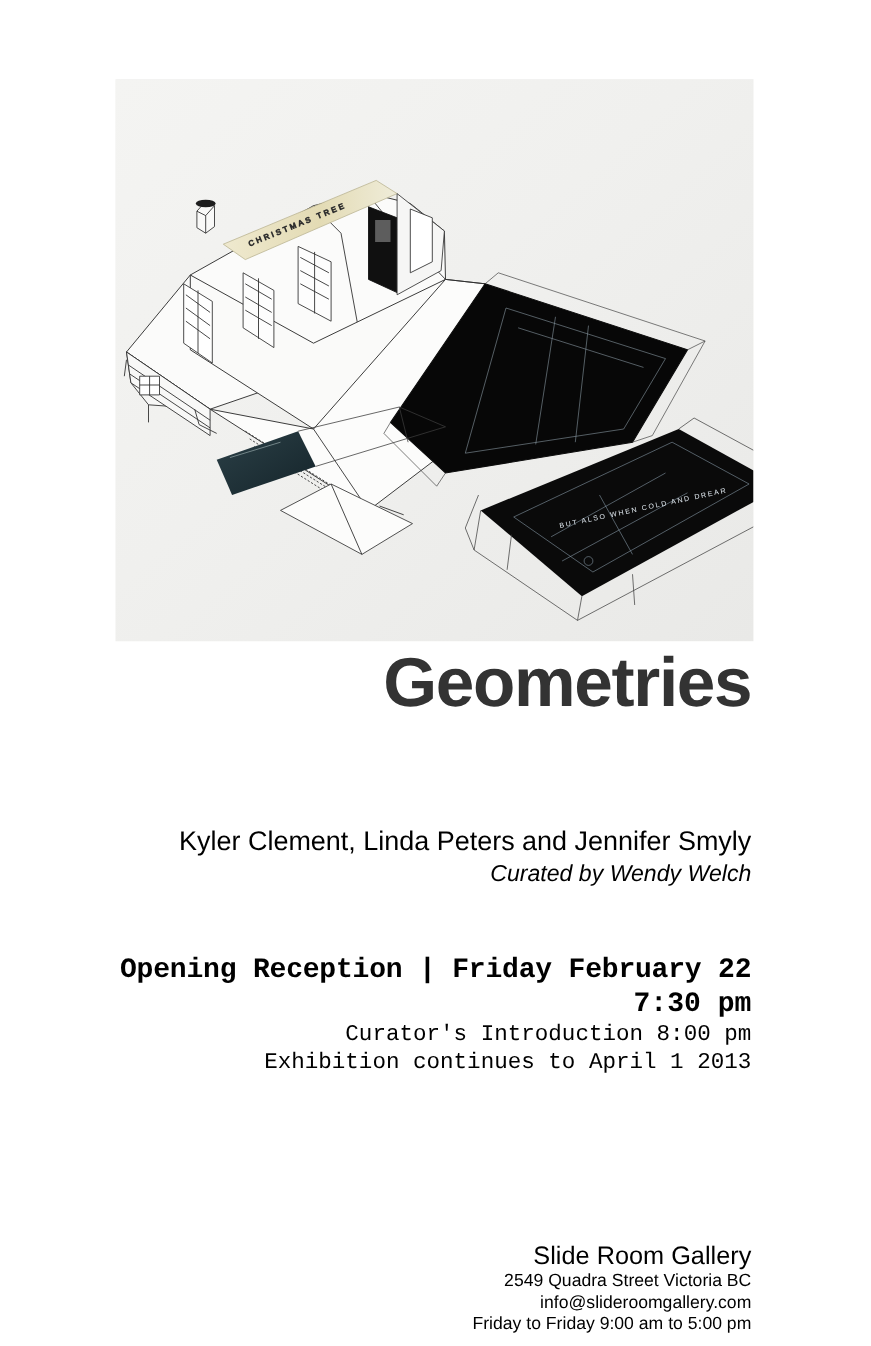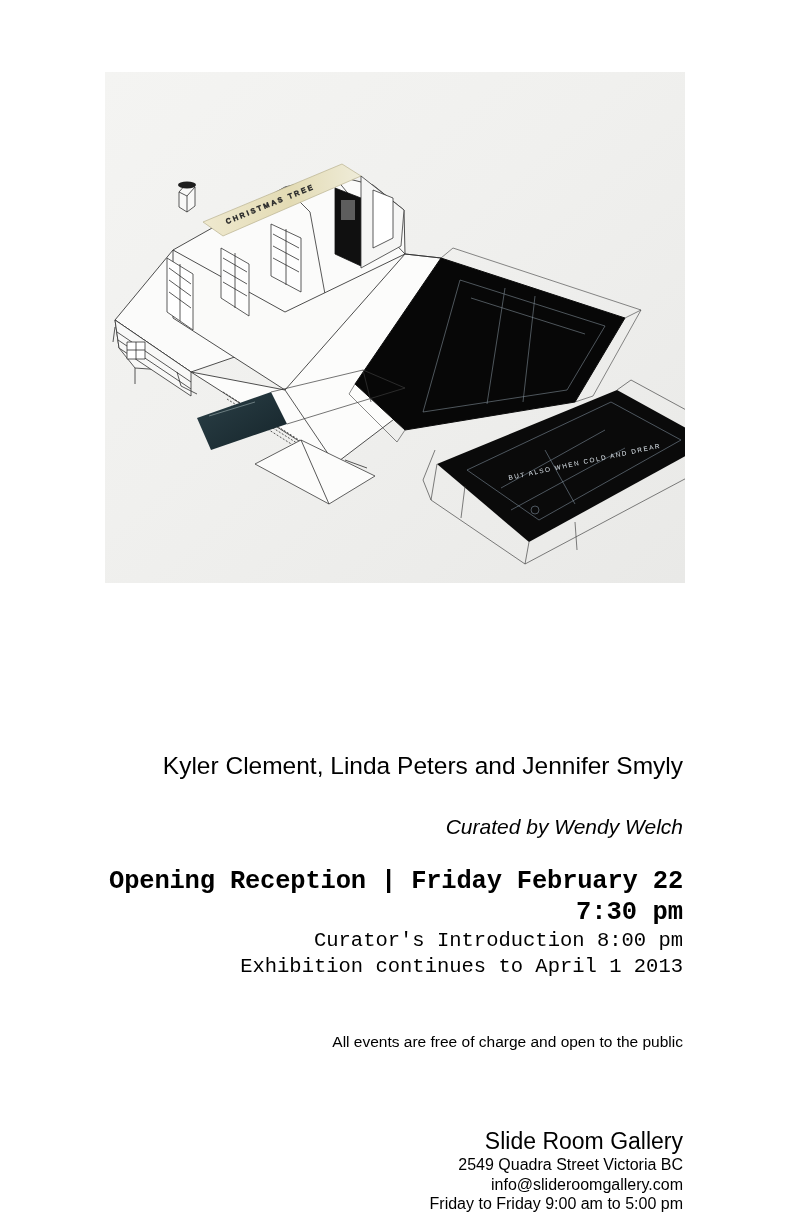--- a/index.html
+++ b/index.html
@@ -66,21 +66,20 @@
     line-height: 1.28;
     color: #000000;
     white-space: nowrap;
   }
   .curator-line {
     font-size: 21px;
     font-style: italic;
     line-height: 1.3;
     color: #000000;
     white-space: nowrap;
-    margin-top: 32px;
   }
 
   
   .reception-block {
     position: absolute;
     left: 105px;
     top: 866px;
     width: 578px;
     text-align: right;
     font-family: Liberation Mono, monospace;
@@ -265,37 +264,35 @@
       <path d="M104 344 L150 330" stroke="#7d8f92" stroke-width="0.8" fill="none"></path>
 
       <g stroke="#3a3a3a" fill="none" stroke-width="0.7">
         <path d="M166 320 L258 298 L300 316 L182 352"></path>
         <path d="M258 298 L266 330"></path>
       </g>
     </svg>
   </div>
 
   <div class="title-block">
+    <div class="title-line">Geometries</div>
   </div>
 
   <div class="artists-block">
     <div class="artists-line">Kyler Clement, Linda Peters and Jennifer Smyly</div>
     <div class="curator-line">Curated by Wendy Welch</div>
   </div>
 
   <div class="reception-block">
     <div class="reception-head">Opening Reception | Friday February 22</div>
     <div class="reception-time">7:30 pm</div>
     <div class="reception-sub">Curator's Introduction  8:00 pm</div>
     <div class="reception-sub">Exhibition continues to April 1 2013</div>
   </div>
 
-  <div class="notice-block">
-    <div class="notice-line">All events are free of charge and open to the public</div>
-  </div>
 
   <div class="gallery-block">
     <div class="gallery-name">Slide Room Gallery</div>
     <div class="gallery-line">2549 Quadra Street  Victoria  BC</div>
     <div class="gallery-line">info@slideroomgallery.com</div>
     <div class="gallery-line">Friday to Friday  9:00 am to 5:00 pm</div>
   </div>
 
 </div>
 

